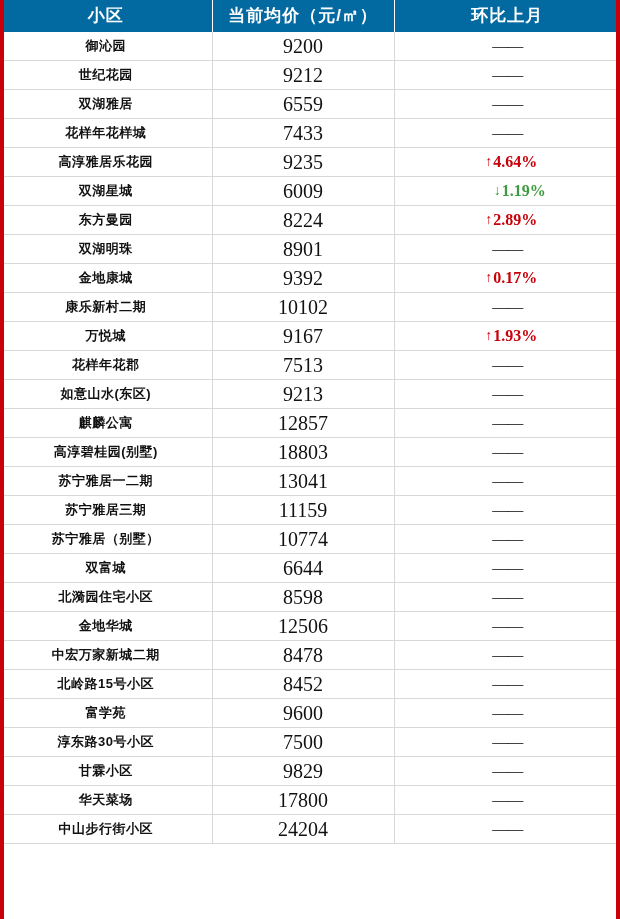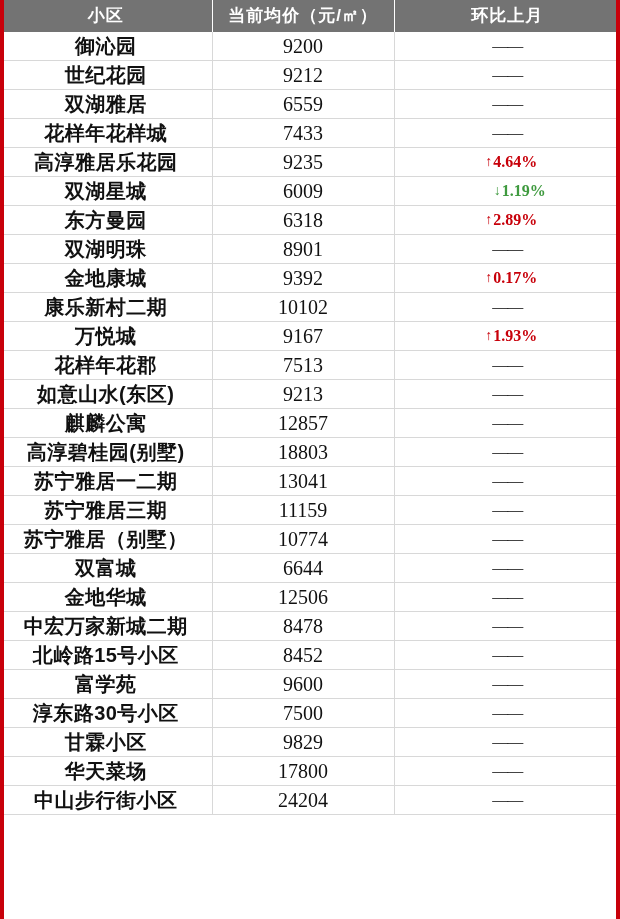--- a/index.html
+++ b/index.html
@@ -19,21 +19,21 @@
   table.price-table {
     width: 620px;
     border-collapse: collapse;
     table-layout: fixed;
   }
   table.price-table col.c-name { width: 212px; }
   table.price-table col.c-price { width: 182px; }
   table.price-table col.c-change { width: 226px; }
 
   thead th {
-    background: #737373;
+    background: #0369a1;
     color: #ffffff;
     font-size: 17px;
     font-weight: bold;
     height: 32px;
     line-height: 32px;
     padding: 0;
     text-align: center;
     border-right: 1px solid #ffffff;
     letter-spacing: 1px;
   }
@@ -47,21 +47,21 @@
     border-bottom: 1px solid #d8d8d8;
     border-right: 1px solid #d8d8d8;
     font-size: 16px;
     color: #111111;
     overflow: hidden;
     white-space: nowrap;
   }
   tbody td:last-child { border-right: none; }
 
   tbody td.name {
-    font-size: 20px;
+    font-size: 13px;
     font-weight: bold;
     letter-spacing: 0.5px;
   }
   tbody td.price {
     font-size: 20px;
     font-family: Liberation Serif, serif;
     font-weight: normal;
   }
   tbody td.change {
     font-size: 16px;
@@ -143,21 +143,21 @@
           <td class="price">9235</td>
           <td class="change up"><span class="arrow">↑</span><span>4.64%</span></td>
         </tr>
         <tr>
           <td class="name">双湖星城</td>
           <td class="price">6009</td>
           <td class="change down"><span class="arrow">↓</span><span>1.19%</span></td>
         </tr>
         <tr>
           <td class="name">东方曼园</td>
-          <td class="price">6318</td>
+          <td class="price">8224</td>
           <td class="change up"><span class="arrow">↑</span><span>2.89%</span></td>
         </tr>
         <tr>
           <td class="name">双湖明珠</td>
           <td class="price">8901</td>
           <td class="change flat"><span>——</span></td>
         </tr>
         <tr>
           <td class="name">金地康城</td>
           <td class="price">9392</td>
@@ -207,20 +207,25 @@
           <td class="name">苏宁雅居（别墅）</td>
           <td class="price">10774</td>
           <td class="change flat"><span>——</span></td>
         </tr>
         <tr>
           <td class="name">双富城</td>
           <td class="price">6644</td>
           <td class="change flat"><span>——</span></td>
         </tr>
         <tr>
+          <td class="name">北漪园住宅小区</td>
+          <td class="price">8598</td>
+          <td class="change flat"><span>——</span></td>
+        </tr>
+        <tr>
           <td class="name">金地华城</td>
           <td class="price">12506</td>
           <td class="change flat"><span>——</span></td>
         </tr>
         <tr>
           <td class="name">中宏万家新城二期</td>
           <td class="price">8478</td>
           <td class="change flat"><span>——</span></td>
         </tr>
         <tr>

